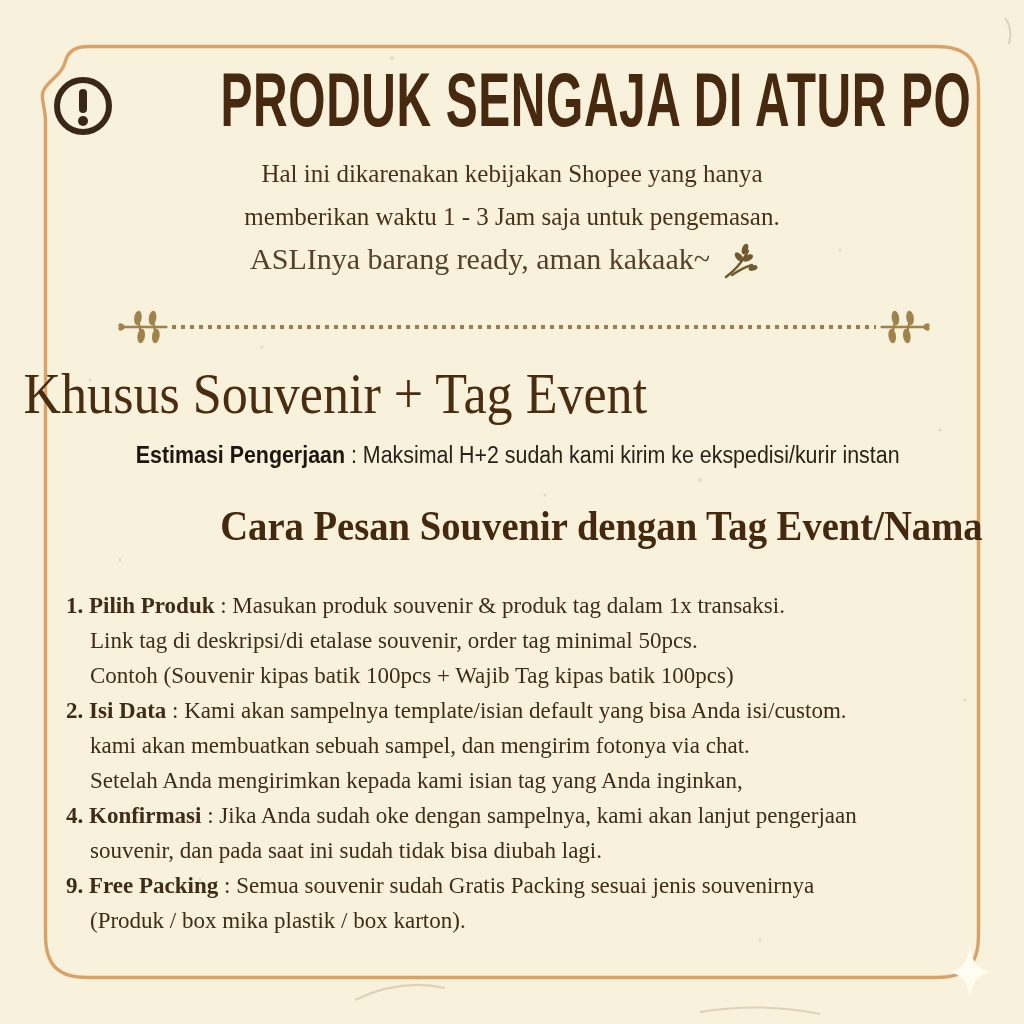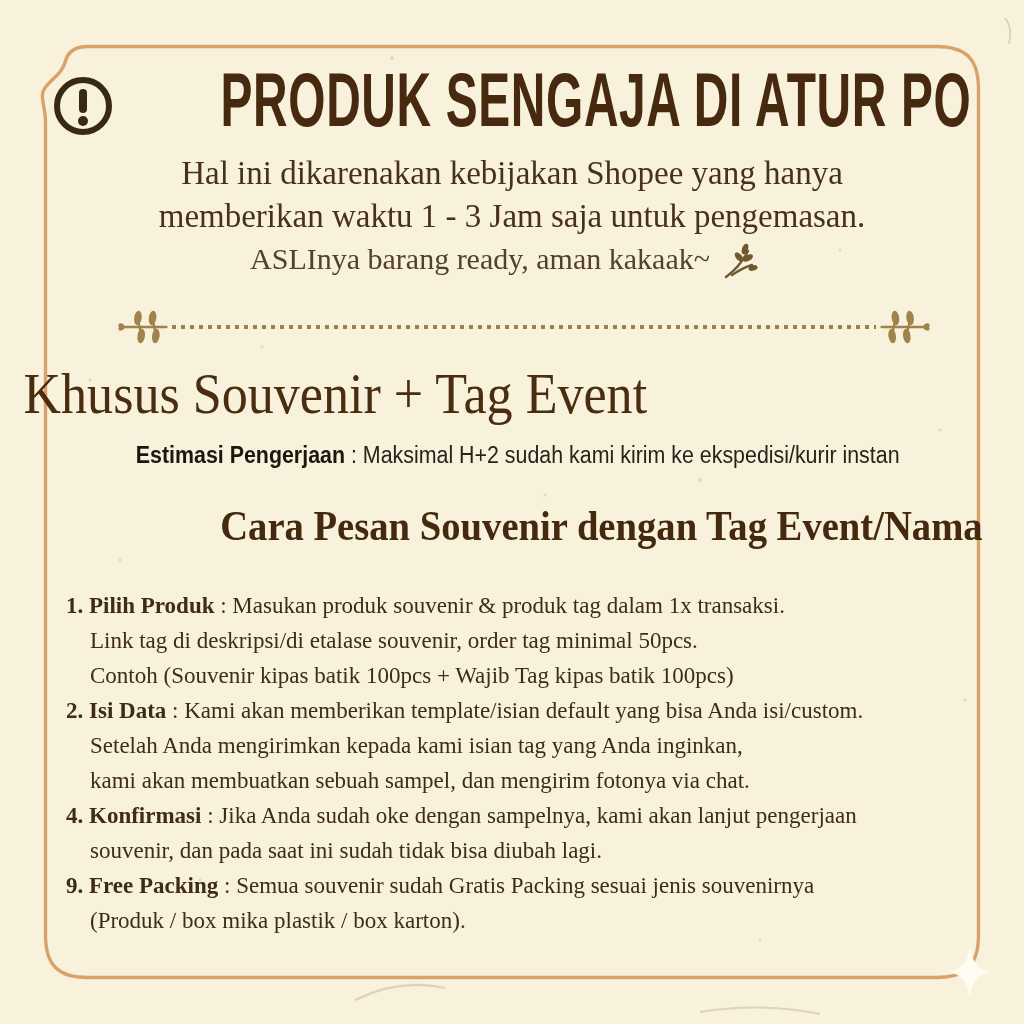--- a/index.html
+++ b/index.html
@@ -15,21 +15,21 @@
   .alert{position:absolute;left:53px;top:76px;width:60px;height:60px;}
   
   .title-row{position:absolute;left:0;right:0;top:60px;text-align:center;}
   .title-row .t{
     display:inline-block;white-space:nowrap;
     font-family:"Liberation Sans",sans-serif;font-weight:700;
     font-size:76px;line-height:80px;color:#46290e;
     transform:scaleX(.63);transform-origin:center;letter-spacing:1px;
   }
   .subtitle{position:absolute;left:0;right:0;top:152px;text-align:center;
-    font-size:33px;line-height:43px;color:#483118;}
+    font-size:25px;line-height:43px;color:#483118;}
   .note-row{position:absolute;left:0;right:16px;top:241px;text-align:center;
     font-size:30px;color:#55412a;}
   .note-row .leaf{display:inline-block;width:40px;height:40px;vertical-align:-12px;margin-left:8px;}
   
   .divider{position:absolute;left:116px;right:92px;top:310px;height:34px;
     display:flex;align-items:center;}
   .div-line{flex:1;height:4px;margin:0 4px;
     background:repeating-linear-gradient(90deg,#9d8049 0 4px,rgba(0,0,0,0) 4px 9px);}
   .ornament{width:52px;height:36px;flex:0 0 auto;}
   .ornament.right{transform:scaleX(-1);}
@@ -156,23 +156,23 @@
   <span class="t">Cara Pesan Souvenir dengan Tag Event/Nama</span>
 </div>
 
 <div class="howto">
     <div>
       <p class="li-first"><b>1. Pilih Produk</b><span> : Masukan produk souvenir &amp; produk tag dalam 1x transaksi.</span></p>
       <p class="li-cont">Link tag di deskripsi/di etalase souvenir, order tag minimal 50pcs.</p>
       <p class="li-cont">Contoh (Souvenir kipas batik 100pcs + Wajib Tag kipas batik 100pcs)</p>
     </div>
     <div>
-      <p class="li-first"><b>2. Isi Data</b><span> : Kami akan memberikan template/isian default yang bisa Anda isi/custom.</span></p>
+      <p class="li-first"><b>2. Isi Data</b><span> : Kami akan sampelnya template/isian default yang bisa Anda isi/custom.</span></p>
+      <p class="li-cont">kami akan membuatkan sebuah sampel, dan mengirim fotonya via chat.</p>
       <p class="li-cont">Setelah Anda mengirimkan kepada kami isian tag yang Anda inginkan,</p>
-      <p class="li-cont">kami akan membuatkan sebuah sampel, dan mengirim fotonya via chat.</p>
     </div>
     <div>
       <p class="li-first"><b>4. Konfirmasi</b><span> : Jika Anda sudah oke dengan sampelnya, kami akan lanjut pengerjaan</span></p>
       <p class="li-cont">souvenir, dan pada saat ini sudah tidak bisa diubah lagi.</p>
     </div>
     <div>
       <p class="li-first"><b>9. Free Packing</b><span> : Semua souvenir sudah Gratis Packing sesuai jenis souvenirnya</span></p>
       <p class="li-cont">(Produk / box mika plastik / box karton).</p>
     </div>
   </div>

